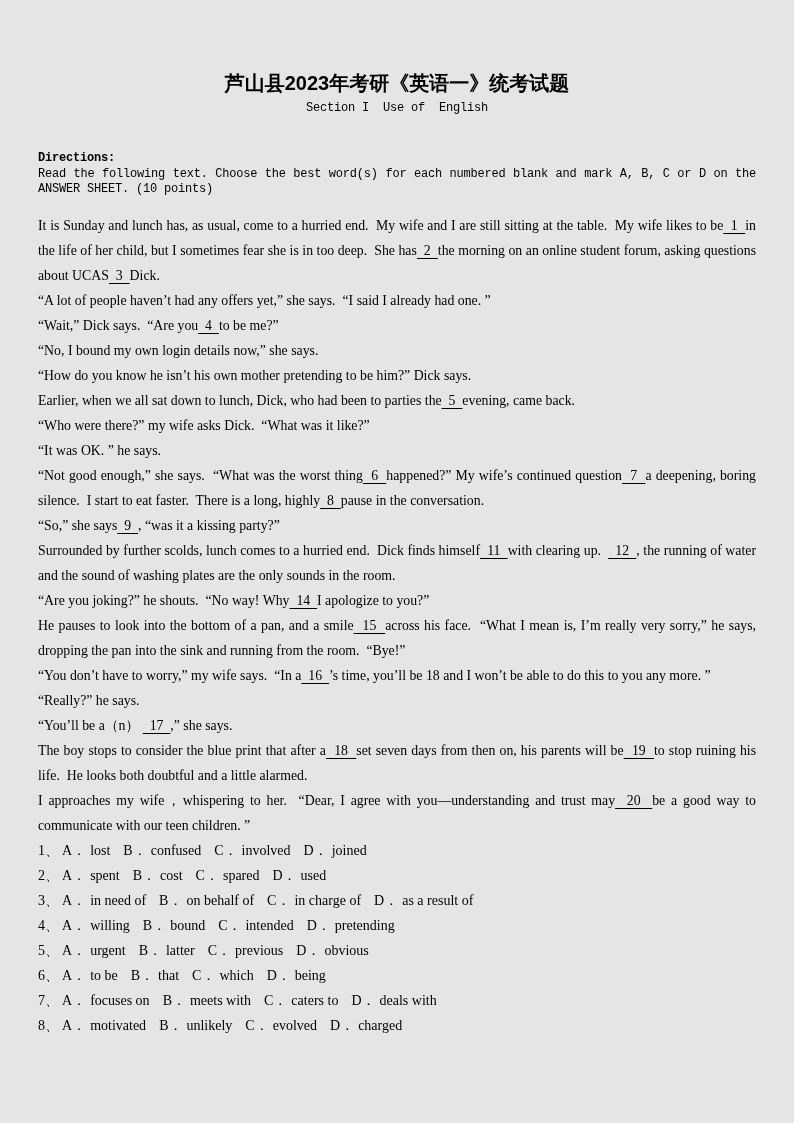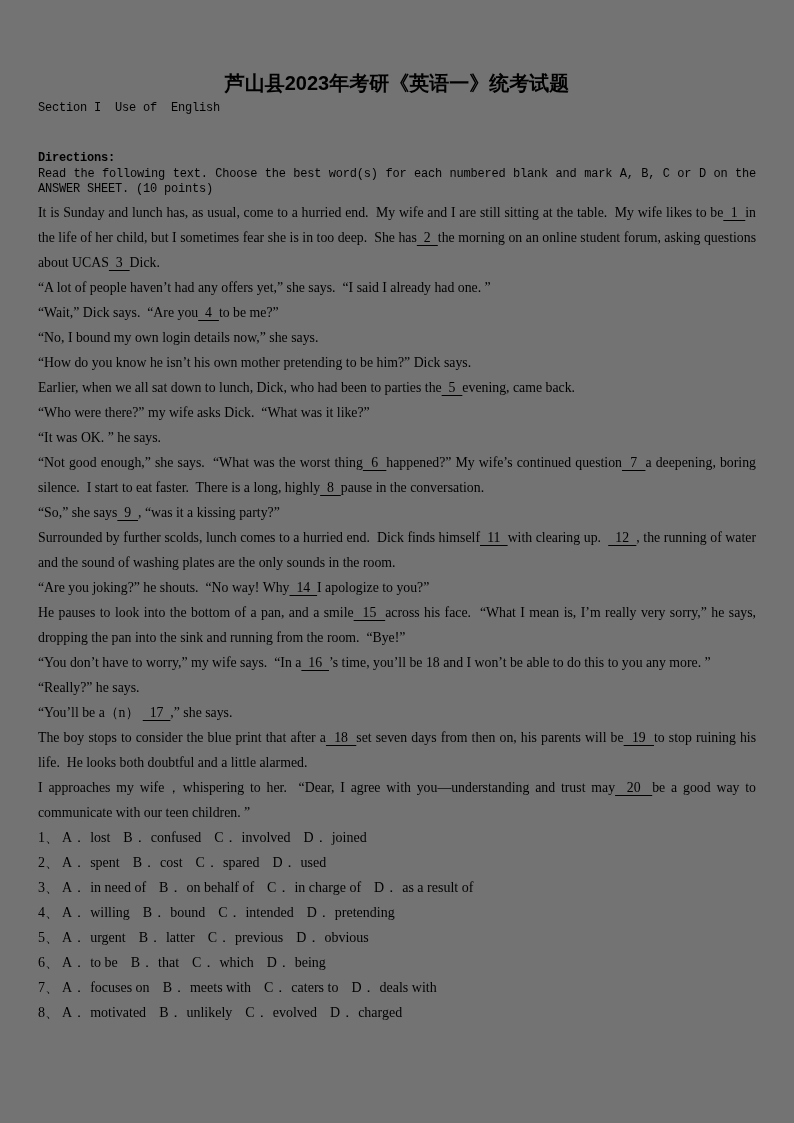--- a/index.html
+++ b/index.html
@@ -7,56 +7,57 @@
     padding: 0;
     background: #ffffff;
     color: #000000;
   }
   .page {
     position: relative;
     width: 794px;
     height: 1123px;
     box-sizing: border-box;
     padding: 70px 38px 0 38px;
-    background: #737373;
+    background: #e5e5e5;
     overflow: hidden;
   }
   .title {
     margin: 0;
     font-family: "Liberation Sans", sans-serif;
     font-weight: bold;
     font-size: 20px;
     line-height: 26px;
     text-align: center;
     white-space: pre;
   }
   .section-heading {
     margin-top: 4px;
     font-family: "Liberation Mono", monospace;
     font-size: 12px;
     letter-spacing: -0.2px;
     line-height: 16px;
+    text-align: center;
     white-space: pre;
   }
   .directions {
     margin-top: 1px;
     font-family: "Liberation Mono", monospace;
     font-size: 12px;
     letter-spacing: -0.2px;
     line-height: 15.5px;
   }
   .directions-label {
     font-weight: bold;
     margin-top: 35px;
   }
   .directions-body {
     text-align: justify;
   }
   .passage {
-    margin-top: 2px;
+    margin-top: 15px;
     font-family: "Liberation Serif", serif;
     font-size: 13.8px;
     line-height: 25px;
   }
   .passage p {
     margin: 0;
     text-align: justify;
     white-space: pre-wrap;
   }
   .blank {

